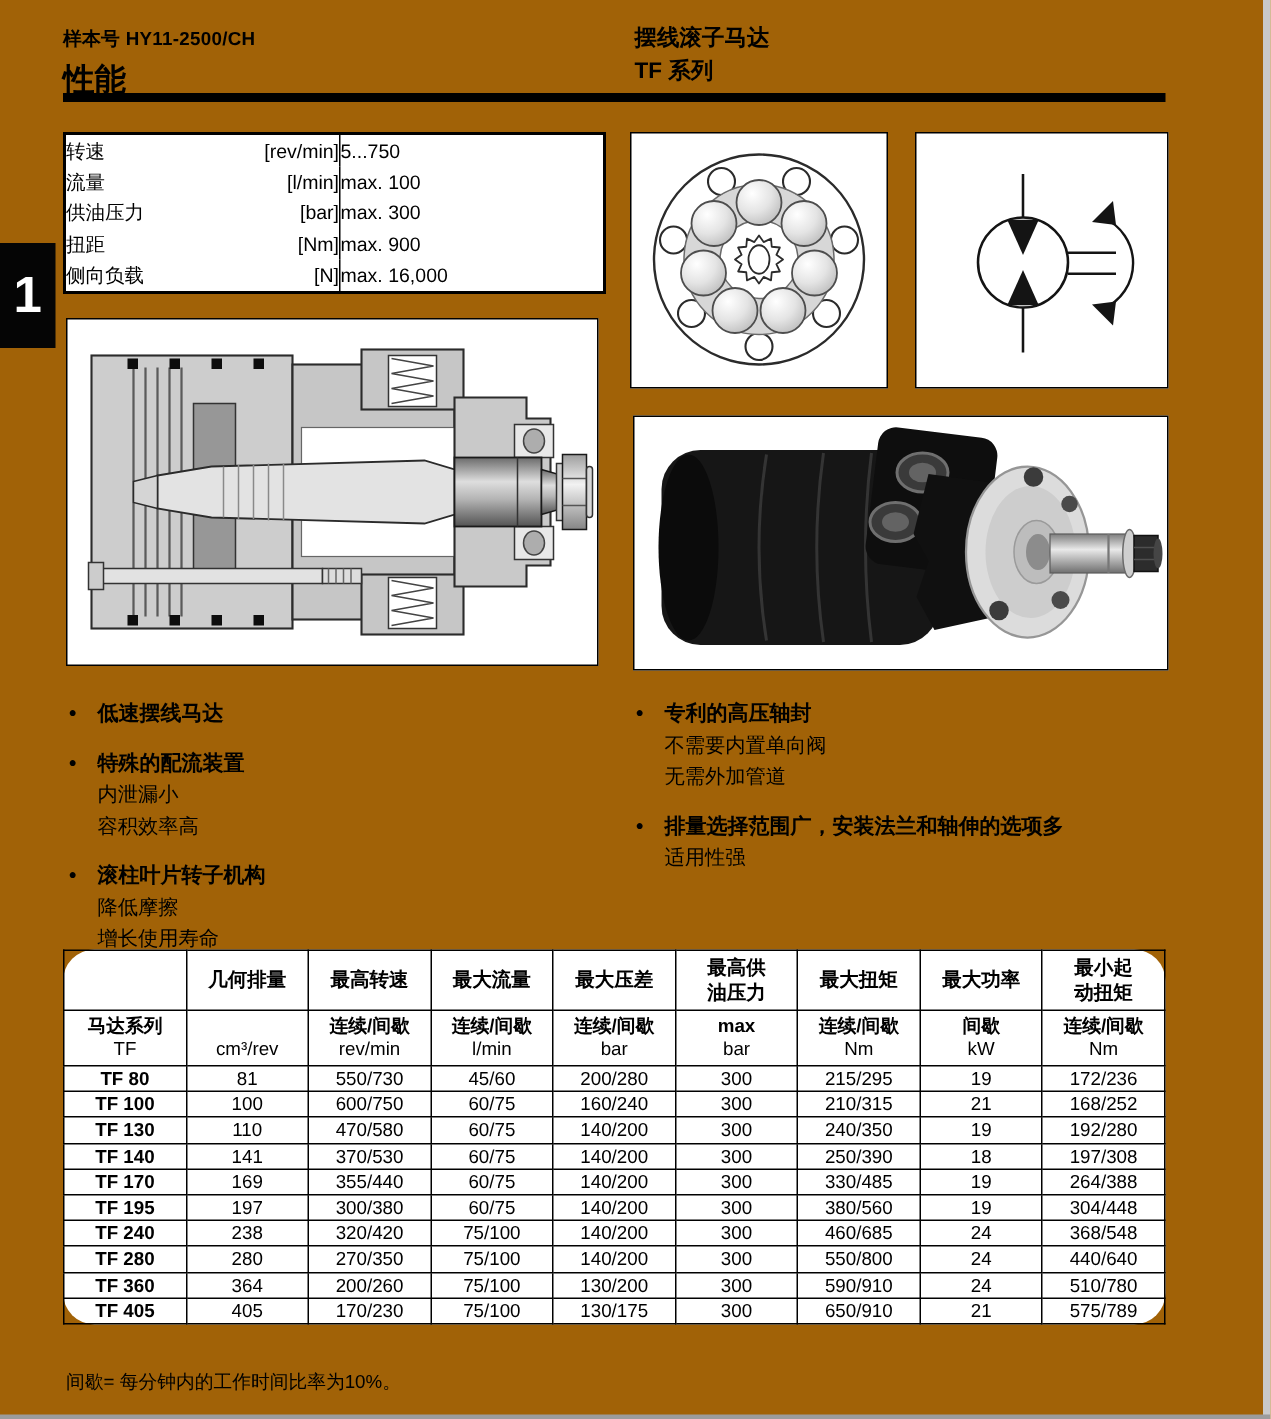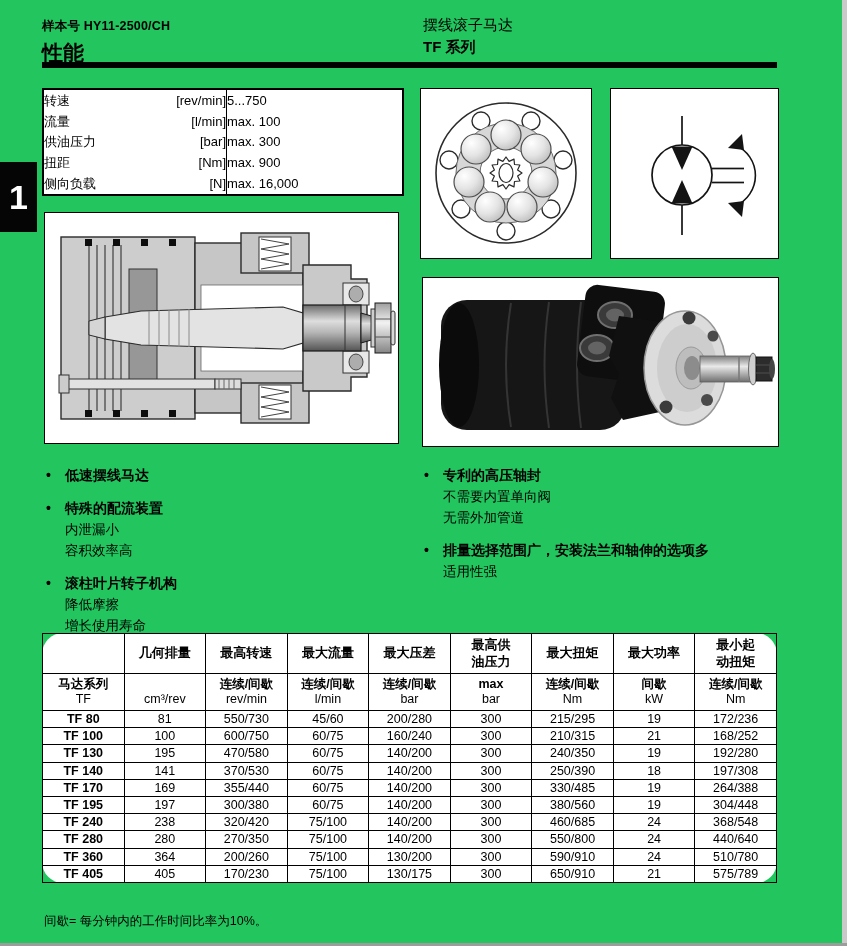--- a/index.html
+++ b/index.html
@@ -1,27 +1,27 @@
 <!DOCTYPE html>
 <html><head>
 <meta charset="utf-8">
 <style>
   html,body{margin:0;padding:0;background:#fff;}
-  .page{position:relative;width:847px;height:946px;background:#22c55e;overflow:hidden;
+  .page{position:relative;width:847px;height:946px;background:#a16207;overflow:hidden;
         font-family:"Liberation Sans",sans-serif;color:#000;}
   
   .scan-right{position:absolute;top:0;right:0;width:5px;height:100%;background:#c9c9c9;}
   .scan-bottom{position:absolute;left:0;bottom:0;width:100%;height:3px;background:#9c9c9c;}
 
   
   .hdr-left{position:absolute;left:42px;top:18px;}
   .doc-num{font-size:12.5px;font-weight:600;letter-spacing:.2px;}
   .page-title{font-size:21px;font-weight:bold;margin-top:4px;}
   .hdr-right{position:absolute;left:423px;top:16px;}
-  .prod-title{font-size:15px;font-weight:normal;text-align:center;}
+  .prod-title{font-size:15px;font-weight:bold;text-align:center;}
   .series-title{font-size:15px;font-weight:bold;margin-top:3px;}
   .rule{position:absolute;left:42px;top:62px;width:735px;height:6px;background:#000;}
 
   
   .tab1{position:absolute;left:0;top:162px;width:37px;height:70px;background:#050505;
         color:#fff;display:flex;align-items:center;justify-content:center;
         font-size:34px;font-weight:bold;}
 
   
   .spec{position:absolute;left:42px;top:88px;width:358px;height:104px;
@@ -407,21 +407,21 @@
           <td>600/750</td>
           <td>60/75</td>
           <td>160/240</td>
           <td>300</td>
           <td>210/315</td>
           <td>21</td>
           <td>168/252</td>
         </tr>
         <tr>
           <td class="series">TF 130</td>
-          <td>195</td>
+          <td>110</td>
           <td>470/580</td>
           <td>60/75</td>
           <td>140/200</td>
           <td>300</td>
           <td>240/350</td>
           <td>19</td>
           <td>192/280</td>
         </tr>
         <tr>
           <td class="series">TF 140</td>

